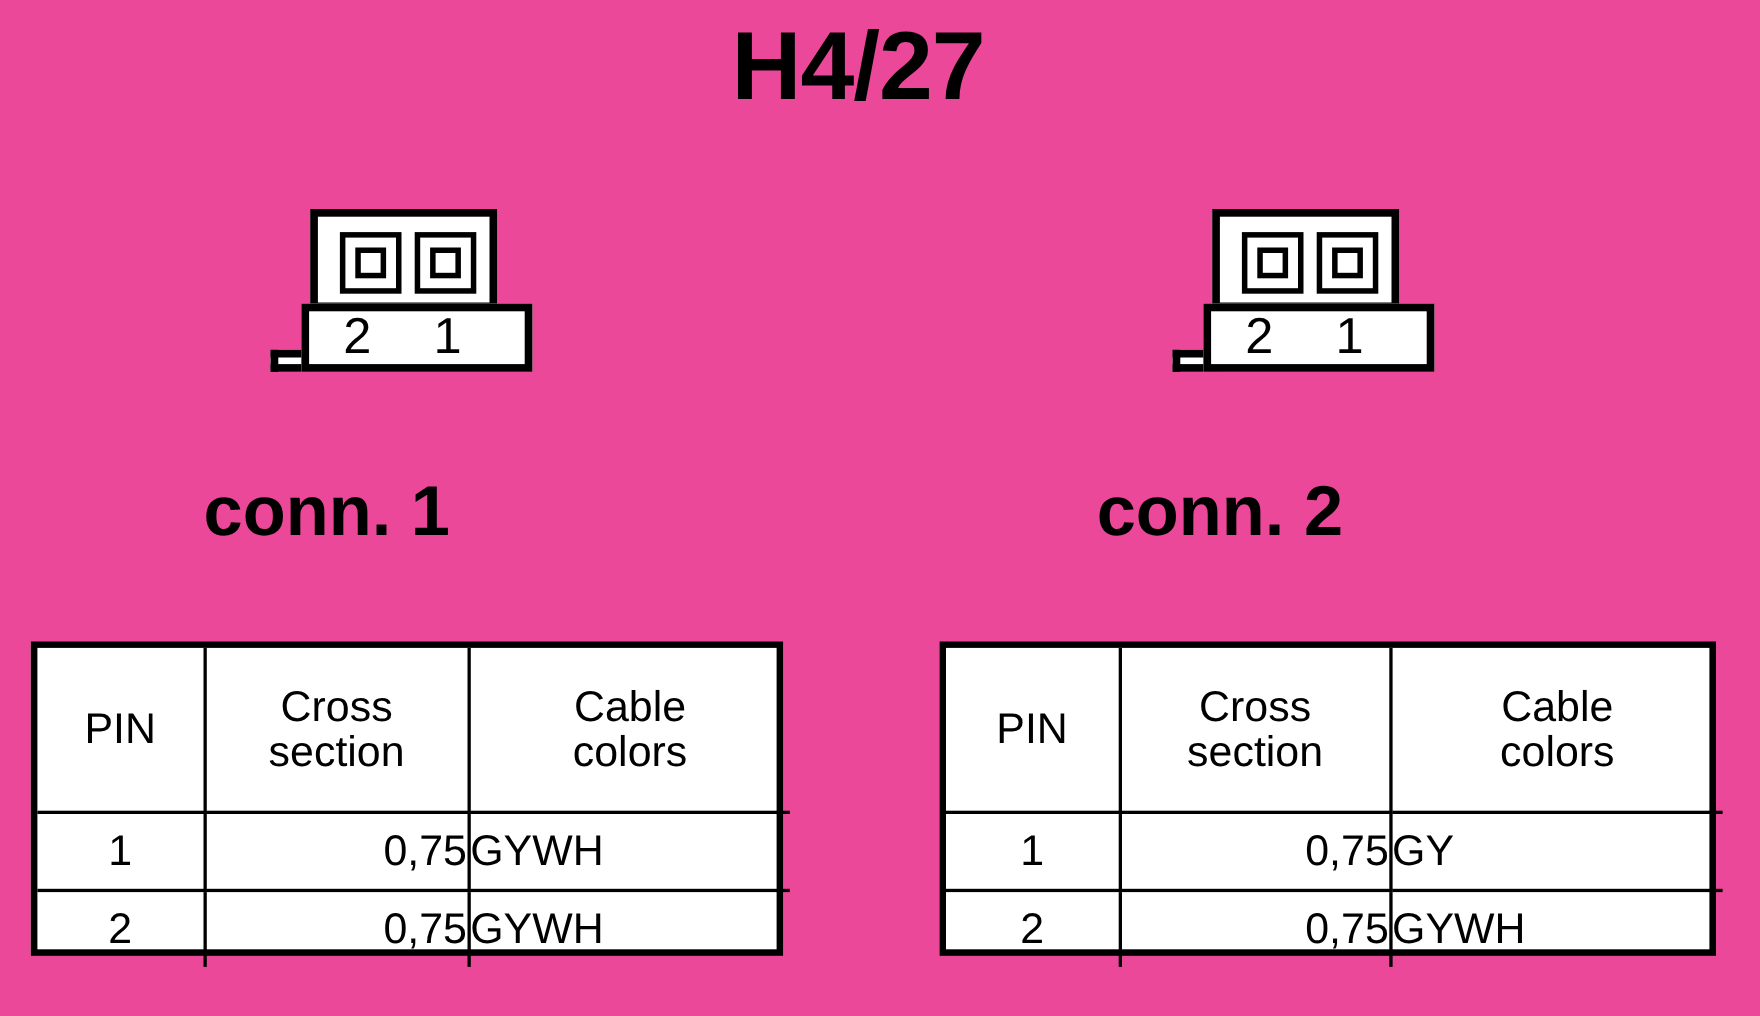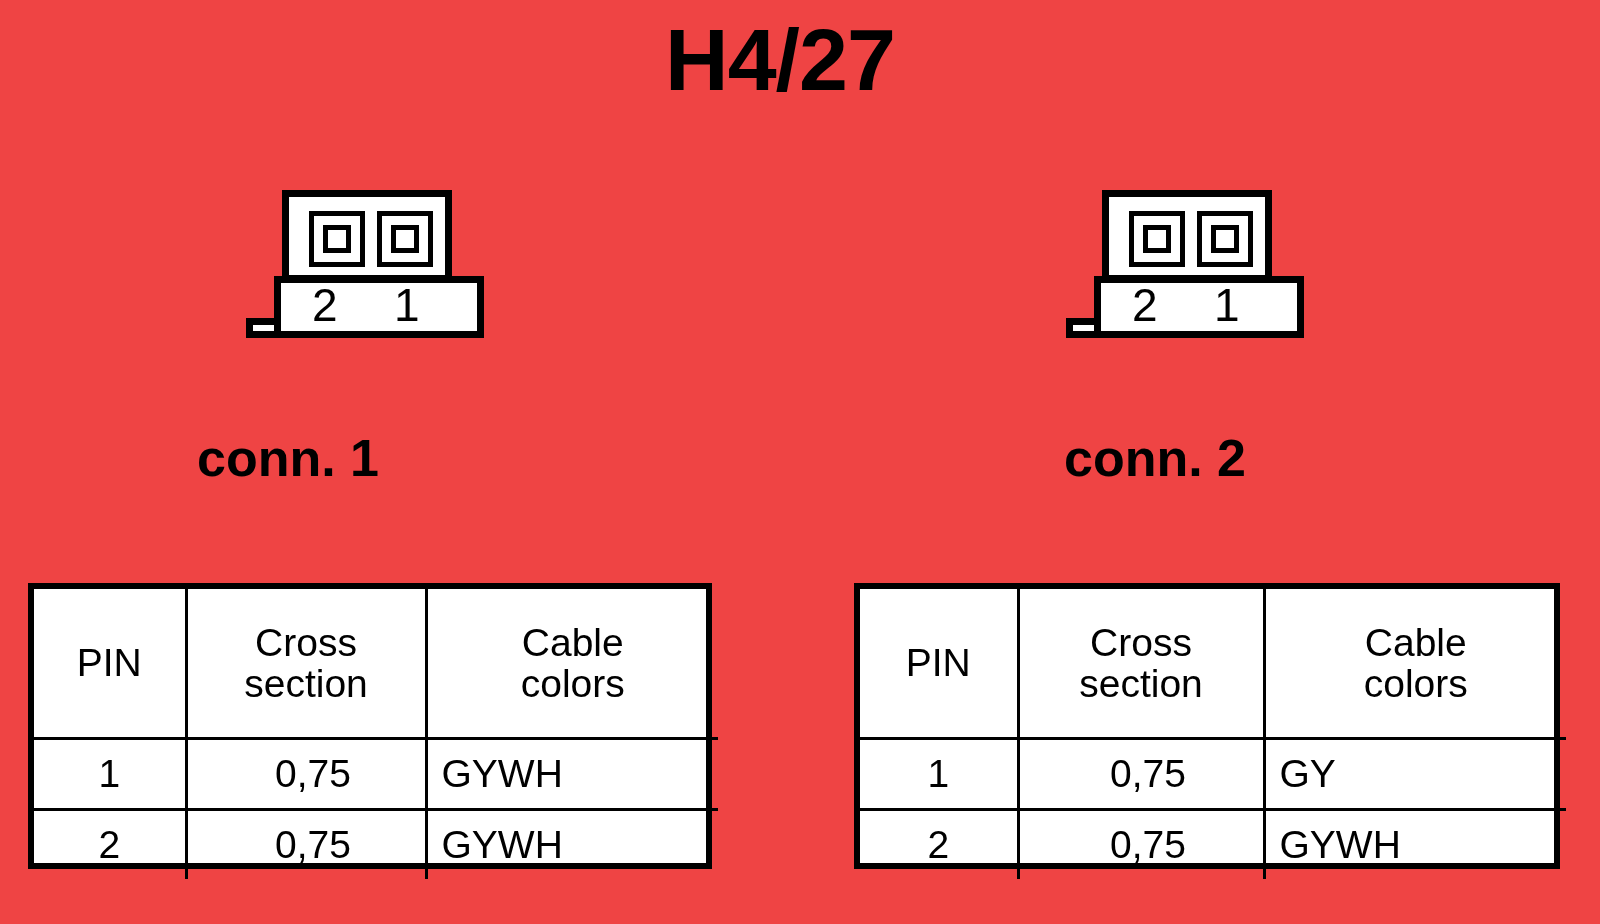--- a/index.html
+++ b/index.html
@@ -12,21 +12,21 @@
     width: 1600px;
     height: 924px;
     font-family: "Liberation Sans", sans-serif;
     color: #000000;
     overflow: hidden;
   }
   .page {
     position: relative;
     width: 1600px;
     height: 924px;
-    background: #ef4444;
+    background: #ec4899;
   }
 
   
   .title {
     position: absolute;
     left: 0;
     top: 16px;
     width: 1560px;
     text-align: center;
     font-size: 88px;
@@ -99,25 +99,24 @@
     font-size: 46px;
     line-height: 1;
     font-weight: normal;
   }
   .pin-num.n2 { left: 66px; }
   .pin-num.n1 { left: 148px; }
 
   
   .conn-label {
     position: absolute;
-    font-size: 52px;
+    font-size: 64px;
     font-weight: bold;
     line-height: 1;
     white-space: nowrap;
-    margin-left: 12px;
   }
 
   
   .tbl {
     position: absolute;
     border: 6px solid #000;
     box-sizing: border-box;
     background: #fff;
     border-collapse: collapse;
   }
@@ -136,22 +135,22 @@
     vertical-align: middle;
   }
   .tbl tr.head td {
     text-align: center;
     height: 148px;
   }
   .tbl tr.row td {
     height: 68px;
   }
   .tbl td.c-pin   { text-align: center; }
-  .tbl td.c-cs    { text-align: center; padding-left: 14px; }
-  .tbl td.c-col   { text-align: left; padding-left: 14px; }
+  .tbl td.c-cs    { text-align: right; padding-left: 14px; }
+  .tbl td.c-col   { text-align: left; }
   .tbl tr.head td.c-pin,
   .tbl tr.head td.c-cs,
   .tbl tr.head td.c-col { padding-left: 0; text-align: center; }
 
   
   .tbl tr:first-child td { border-top: none; }
   .tbl tr:last-child td  { border-bottom: none; }
   .tbl td:first-child    { border-left: none; }
   .tbl td:last-child     { border-right: none; }
 </style>
@@ -222,21 +221,21 @@
       <div class="pad right">
         <div class="pad-inner"></div>
       </div>
     </div>
     <div class="conn-foot"></div>
     <div class="conn-bottom"></div>
     <div class="pin-num n2">2</div>
     <div class="pin-num n1">1</div>
   </div>
 
-  <div class="conn-label" style="left:1052px; top:432px;">conn. 2</div>
+  <div class="conn-label" style="left:997px; top:432px;">conn. 2</div>
 
   <div class="tbl" style="left:854px; top:583px; width:706px; height:286px;">
     <table>
       <colgroup>
         <col style="width:158px">
         <col style="width:246px">
         <col style="width:302px">
       </colgroup>
       <tbody>
         <tr class="head">

